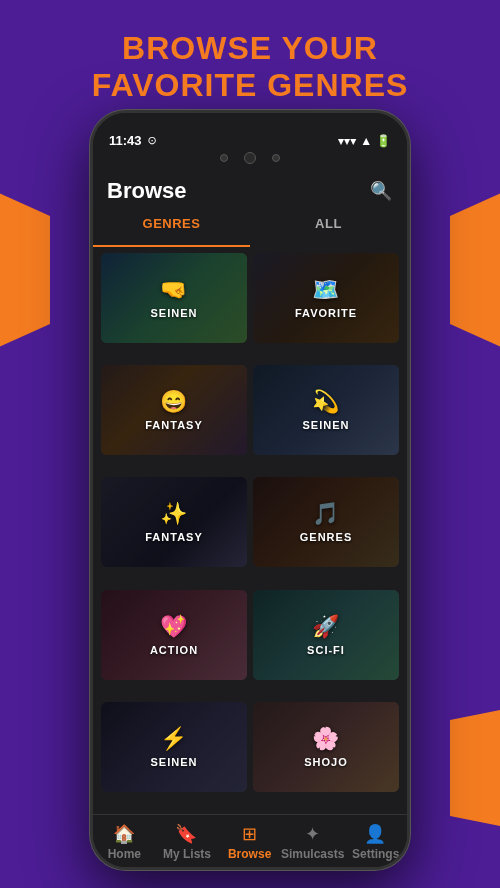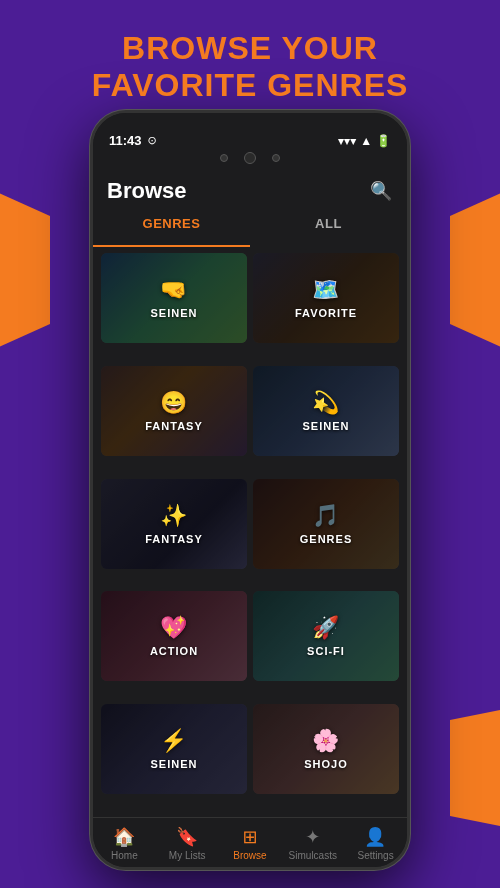--- a/index.html
+++ b/index.html
@@ -265,21 +265,21 @@
     .nav-item {
       flex: 1;
       display: flex;
       flex-direction: column;
       align-items: center;
       gap: 2px;
       cursor: pointer;
     }
     .nav-icon { font-size: 18px; color: #777; }
     .nav-icon.active { color: #f47b20; }
-    .nav-label { font-size: 10px; color: #777; }
+    .nav-label { font-size: 12px; color: #777; font-weight: bold; }
     .nav-label.active { color: #f47b20; }
   </style>
 </head>
 <body>
 
 <div class="bg-page">
 
   <div class="orange-shape-left"></div>
   <div class="orange-shape-right"></div>
   <div class="orange-shape-right-bottom"></div>

